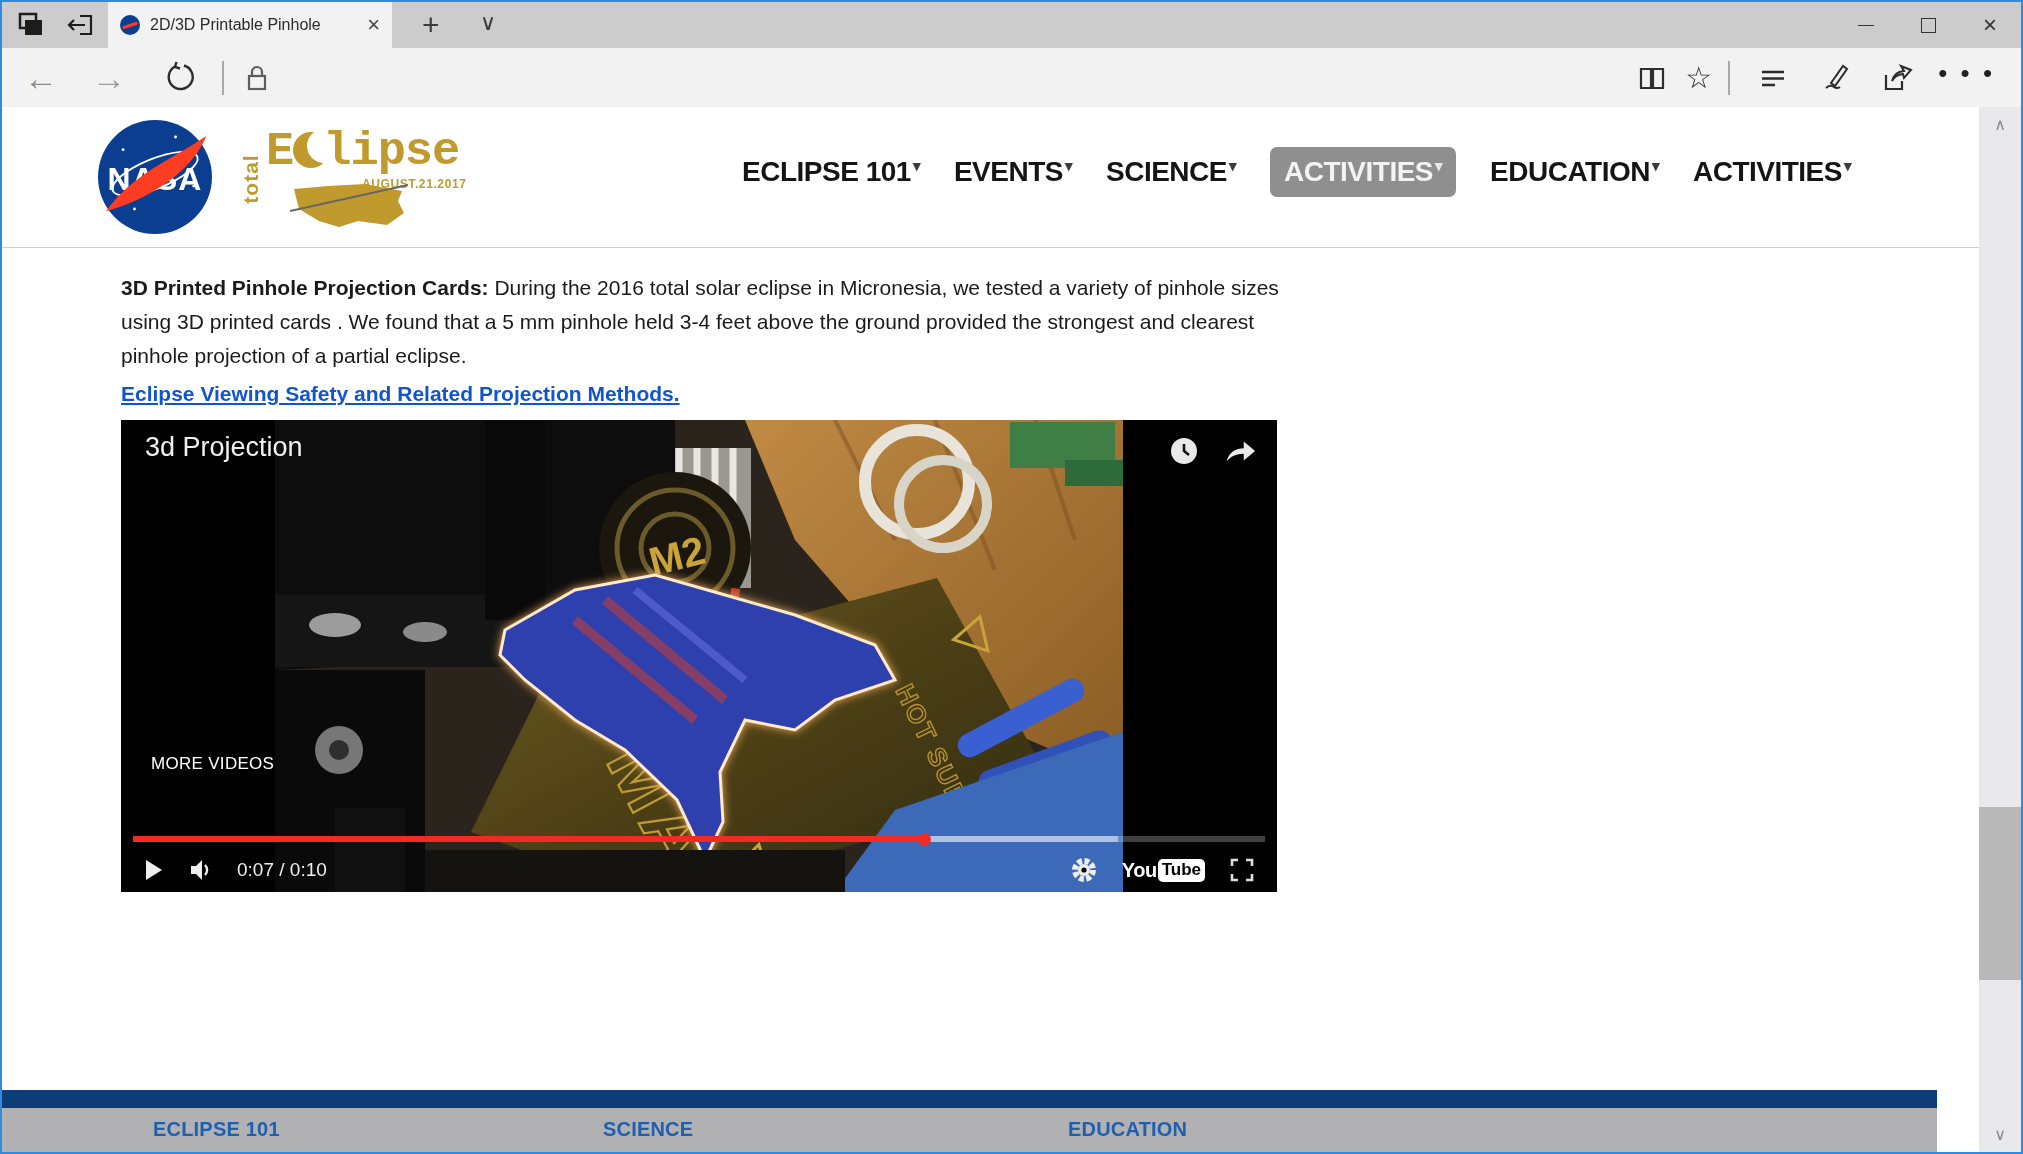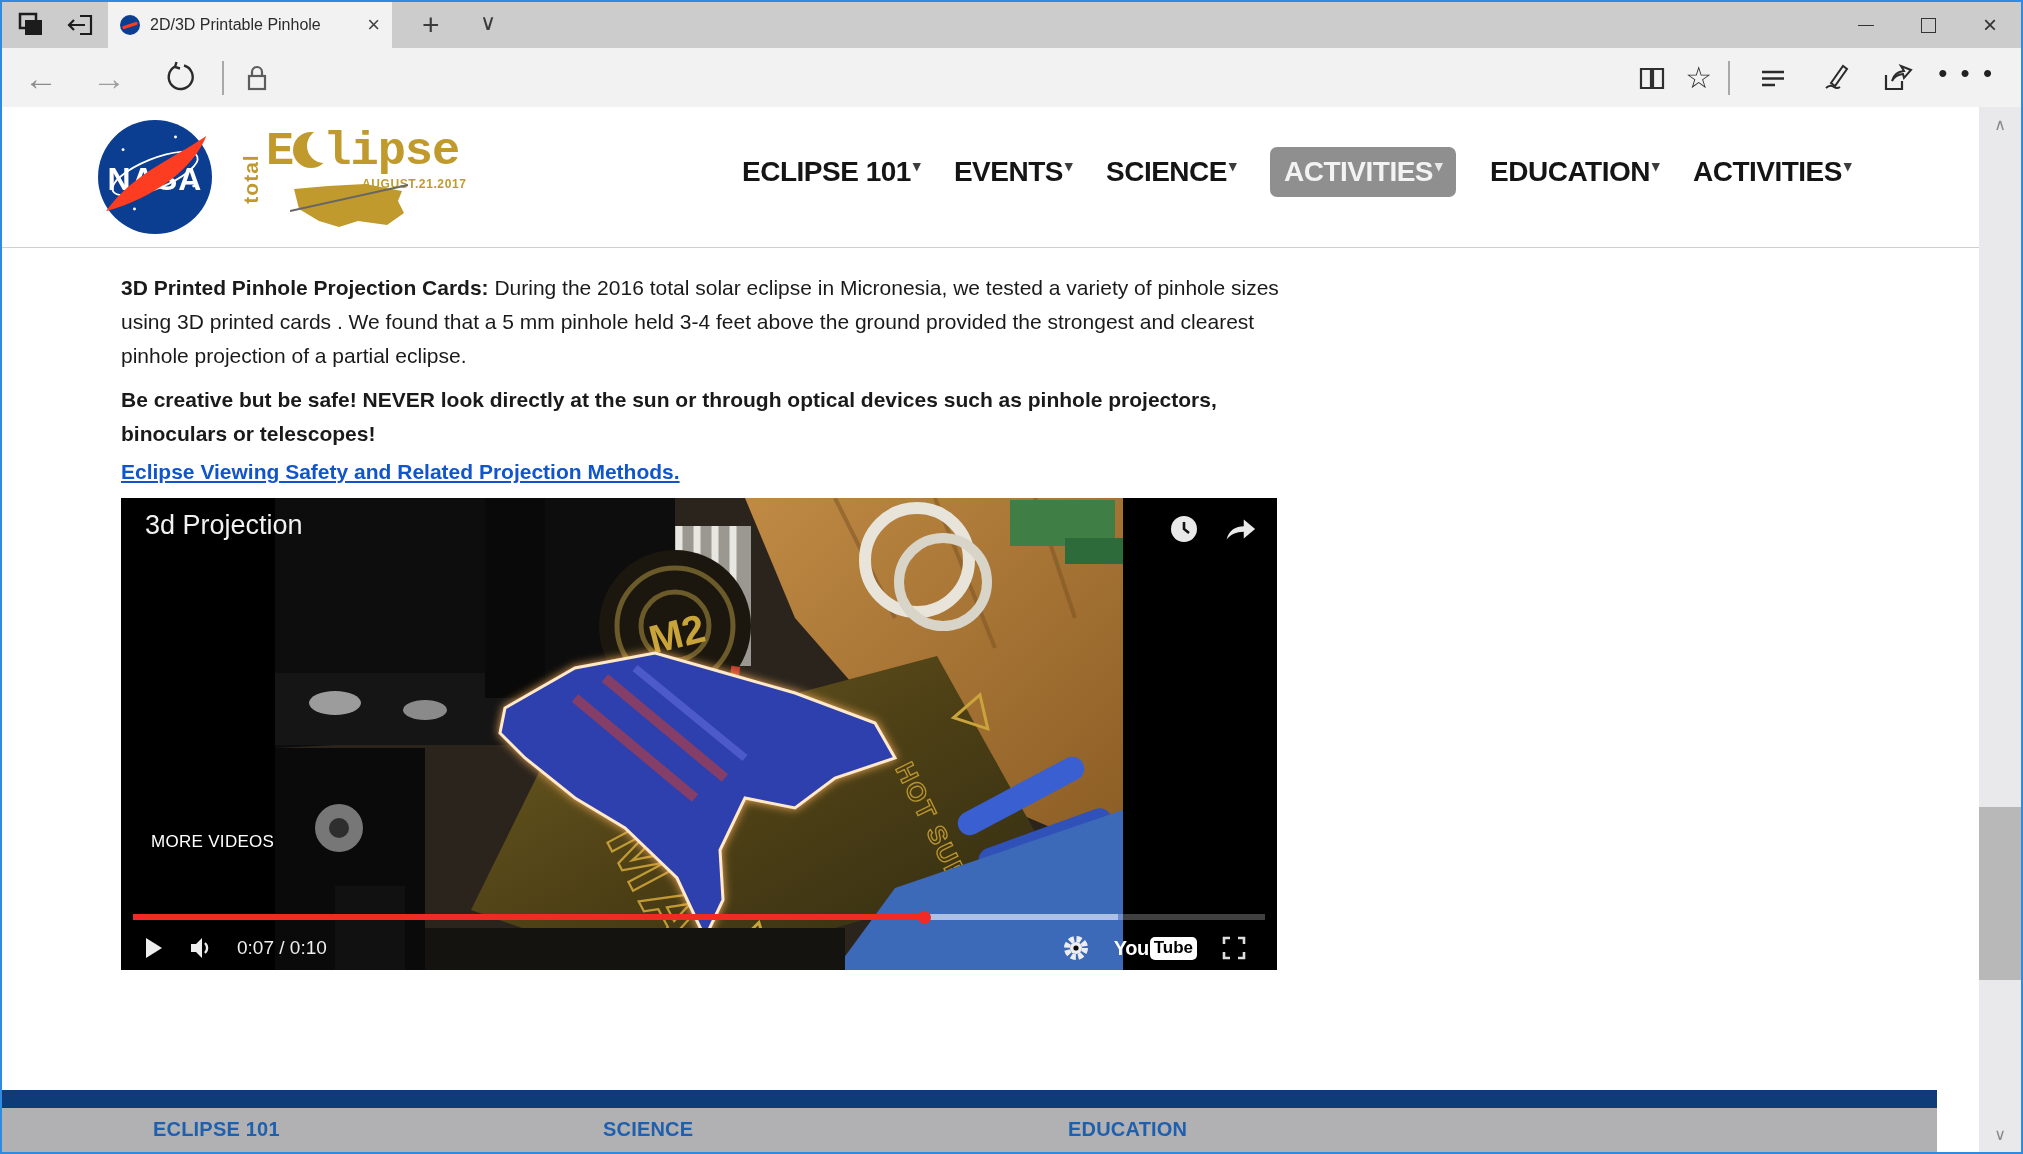--- a/index.html
+++ b/index.html
@@ -71,21 +71,21 @@
   
   .video { position:relative; margin-top:14px; width:1156px; height:472px; background:#000; overflow:hidden; }
   .vid-scene { position:absolute; left:154px; top:0; width:848px; height:472px; }
   .vid-title { position:absolute; left:24px; top:12px; font-size:27px; color:#f1f1f1; cursor:pointer; }
   .vid-topright { position:absolute; right:20px; top:16px; display:flex; gap:22px; }
   .more-videos { position:absolute; left:30px; bottom:118px; font-size:17px; color:#fff; letter-spacing:.3px; cursor:pointer; }
   .progress { position:absolute; left:12px; right:12px; bottom:50px; height:6px; background:rgba(255,255,255,.25); cursor:pointer; }
   .prog-buf { position:absolute; left:0; top:0; height:6px; background:rgba(255,255,255,.45); }
   .prog-played { position:absolute; left:0; top:0; height:6px; background:#f12b24; }
   .prog-knob { position:absolute; top:-3px; width:13px; height:13px; margin-left:-7px; border-radius:50%; background:#f12b24; cursor:grab; }
-  .vid-controls { position:absolute; left:0; right:12px; bottom:0; height:44px; display:flex; align-items:center; padding:0 18px; }
+  .vid-controls { position:absolute; left:0; right:4px; bottom:0; height:44px; display:flex; align-items:center; padding:0 18px; }
   .vc-icon { width:28px; height:28px; margin-right:20px; cursor:pointer; flex:0 0 auto; }
   .vid-time { font-size:19px; color:#eee; margin-left:2px; }
   .vc-right { margin-left:auto; display:flex; align-items:center; gap:24px; }
   .yt-logo { display:flex; align-items:center; cursor:pointer; }
   .yt-you { color:#fff; font-size:20px; font-weight:bold; letter-spacing:-.5px; }
   .yt-tube { background:#fff; color:#000; font-size:17px; font-weight:bold; border-radius:5px; padding:1px 4px 2px; margin-left:1px; }
 
   
   .footer { position:absolute; left:0; right:42px; bottom:0; height:62px; }
   .footer-navybar { height:18px; background:#0d3c78; }
@@ -196,21 +196,20 @@
           <div class="nav-item"><span>EVENTS</span><span class="caret">▾</span></div>
           <div class="nav-item"><span>SCIENCE</span><span class="caret">▾</span></div>
           <div class="nav-item active"><span>ACTIVITIES</span><span class="caret">▾</span></div>
           <div class="nav-item"><span>EDUCATION</span><span class="caret">▾</span></div>
           <div class="nav-item"><span>ACTIVITIES</span><span class="caret">▾</span></div>
         </div>
       </div>
 
       <div class="article">
         <p class="para"><b>3D Printed Pinhole Projection Cards:</b><span> During the 2016 total solar eclipse in Micronesia, we tested a variety of pinhole sizes using 3D printed cards . We found that a 5 mm pinhole held 3-4 feet above the ground provided the strongest and clearest pinhole projection of a partial eclipse.</span></p>
-        <p class="para bold">Be creative but be safe!  NEVER look directly at the sun or through optical devices such as pinhole projectors, binoculars or telescopes!</p>
         <a class="safety-link">Eclipse Viewing Safety and Related Projection Methods.</a>
 
         
         <div class="video">
 
           <svg class="vid-scene" viewBox="0 0 848 472" preserveAspectRatio="none">
             <defs>
               <linearGradient id="wood" x1="0" y1="0" x2="1" y2="1">
                 <stop offset="0" stop-color="#c08a44"></stop>
                   <stop offset="1" stop-color="#8a5c24"></stop>

